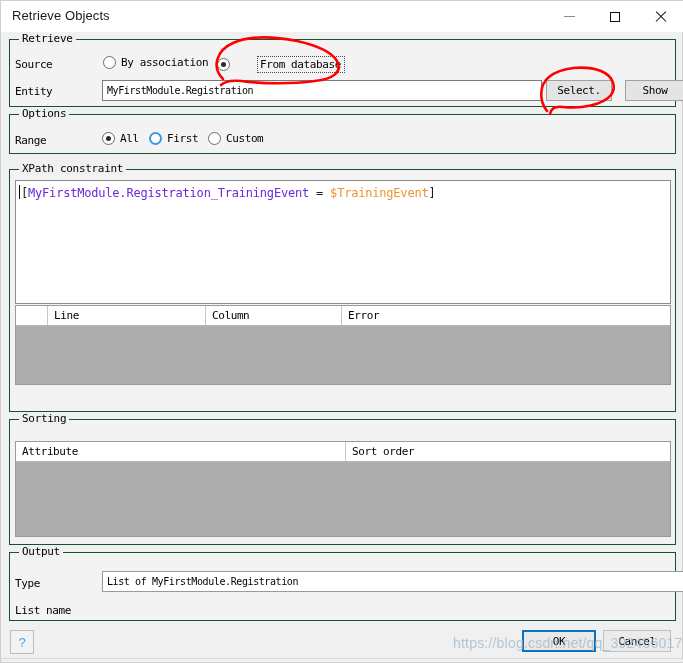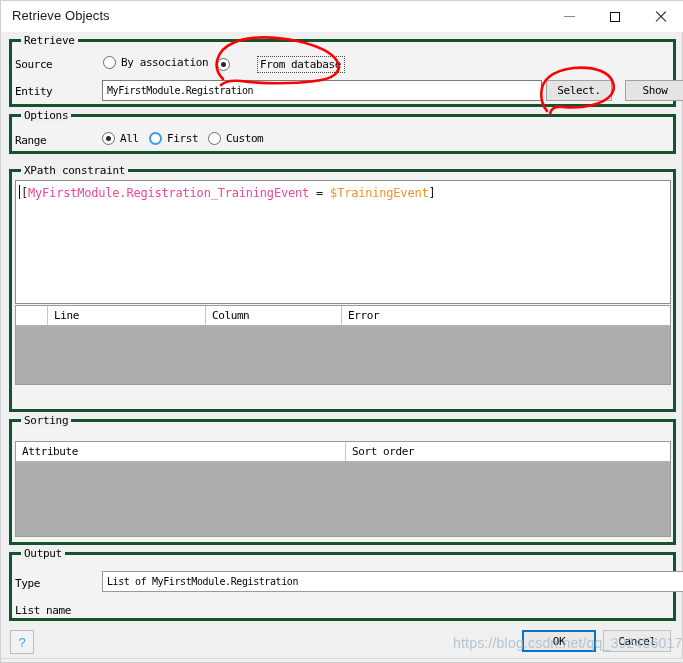--- a/index.html
+++ b/index.html
@@ -20,21 +20,21 @@
   .win-btn.max{left:591px;}
   .win-btn.close{left:637px;}
   .glyph-min{width:11px;height:1px;background:#8a8a8a;}
   .glyph-max{width:10px;height:10px;border:1.3px solid #111;box-sizing:border-box;}
   .glyph-close{position:relative;width:12px;height:12px;}
   .glyph-close:before,.glyph-close:after{content:"";position:absolute;left:-1px;top:5px;width:14px;height:1.3px;background:#111;}
   .glyph-close:before{transform:rotate(45deg);}
   .glyph-close:after{transform:rotate(-45deg);}
 
   
-  .group{position:absolute;box-sizing:border-box;border:3px solid #14532d;background:#f3f3f3;}
+  .group{position:absolute;box-sizing:border-box;border:1px solid #14532d;background:#f3f3f3;}
   .group-label{position:absolute;top:-8px;left:9px;background:#f0f0f0;padding:0 3px;
      font-family:"DejaVu Sans Mono","Liberation Mono",monospace;font-size:11px;color:#000;letter-spacing:-.3px;}
 
   .row-label{position:absolute;font-family:"DejaVu Sans Mono","Liberation Mono",monospace;font-size:11px;color:#000;letter-spacing:-.4px;}
 
   
   .radio{position:absolute;display:flex;align-items:center;}
   .rdot{position:relative;width:13px;height:13px;border-radius:50%;border:1px solid #6b6b6b;background:#fff;box-sizing:border-box;flex:0 0 auto;}
   .rdot.on:after{content:"";position:absolute;left:3px;top:3px;width:5px;height:5px;border-radius:50%;background:#2b2b2b;}
   .rdot.hover{border:2px solid #3a9ade;}
@@ -50,21 +50,21 @@
   
   .btn{position:absolute;box-sizing:border-box;background:#e4e4e4;border:1px solid #a0a0a0;
      display:flex;align-items:center;justify-content:center;
      font-family:"DejaVu Sans Mono","Liberation Mono",monospace;font-size:11px;letter-spacing:-.4px;color:#000;}
   .btn.default{border:2px solid #0a73c4;background:#e9e9e9;}
 
   
   .editor{position:absolute;box-sizing:border-box;background:#ffffff;border:1px solid #8c8c8c;overflow:hidden;}
   .code{position:absolute;left:5px;top:5px;font-family:"DejaVu Sans Mono","Liberation Mono",monospace;font-size:12px;white-space:pre;letter-spacing:-.2px;}
   .tok-br{color:#1c1c1c;}
-  .tok-path{color:#ec4899;text-align:right;}
+  .tok-path{color:#6d28d9;text-align:right;}
   .tok-op{color:#1c1c1c;}
   .tok-var{color:#ef9230;}
   .caret{position:absolute;left:3px;top:4px;width:1px;height:14px;background:#000;}
 
   
   .grid{position:absolute;box-sizing:border-box;border:1px solid #9a9a9a;background:#adadad;overflow:hidden;}
   .grid-head{position:absolute;left:0;top:0;height:20px;background:#ffffff;box-sizing:border-box;border-bottom:1px solid #b4b4b4;width:100%;}
   .gh{position:absolute;top:0;height:19px;display:flex;align-items:center;padding-left:6px;box-sizing:border-box;
       font-family:"DejaVu Sans Mono","Liberation Mono",monospace;font-size:11px;letter-spacing:-.4px;color:#000;
       border-right:1px solid #c8c8c8;}

